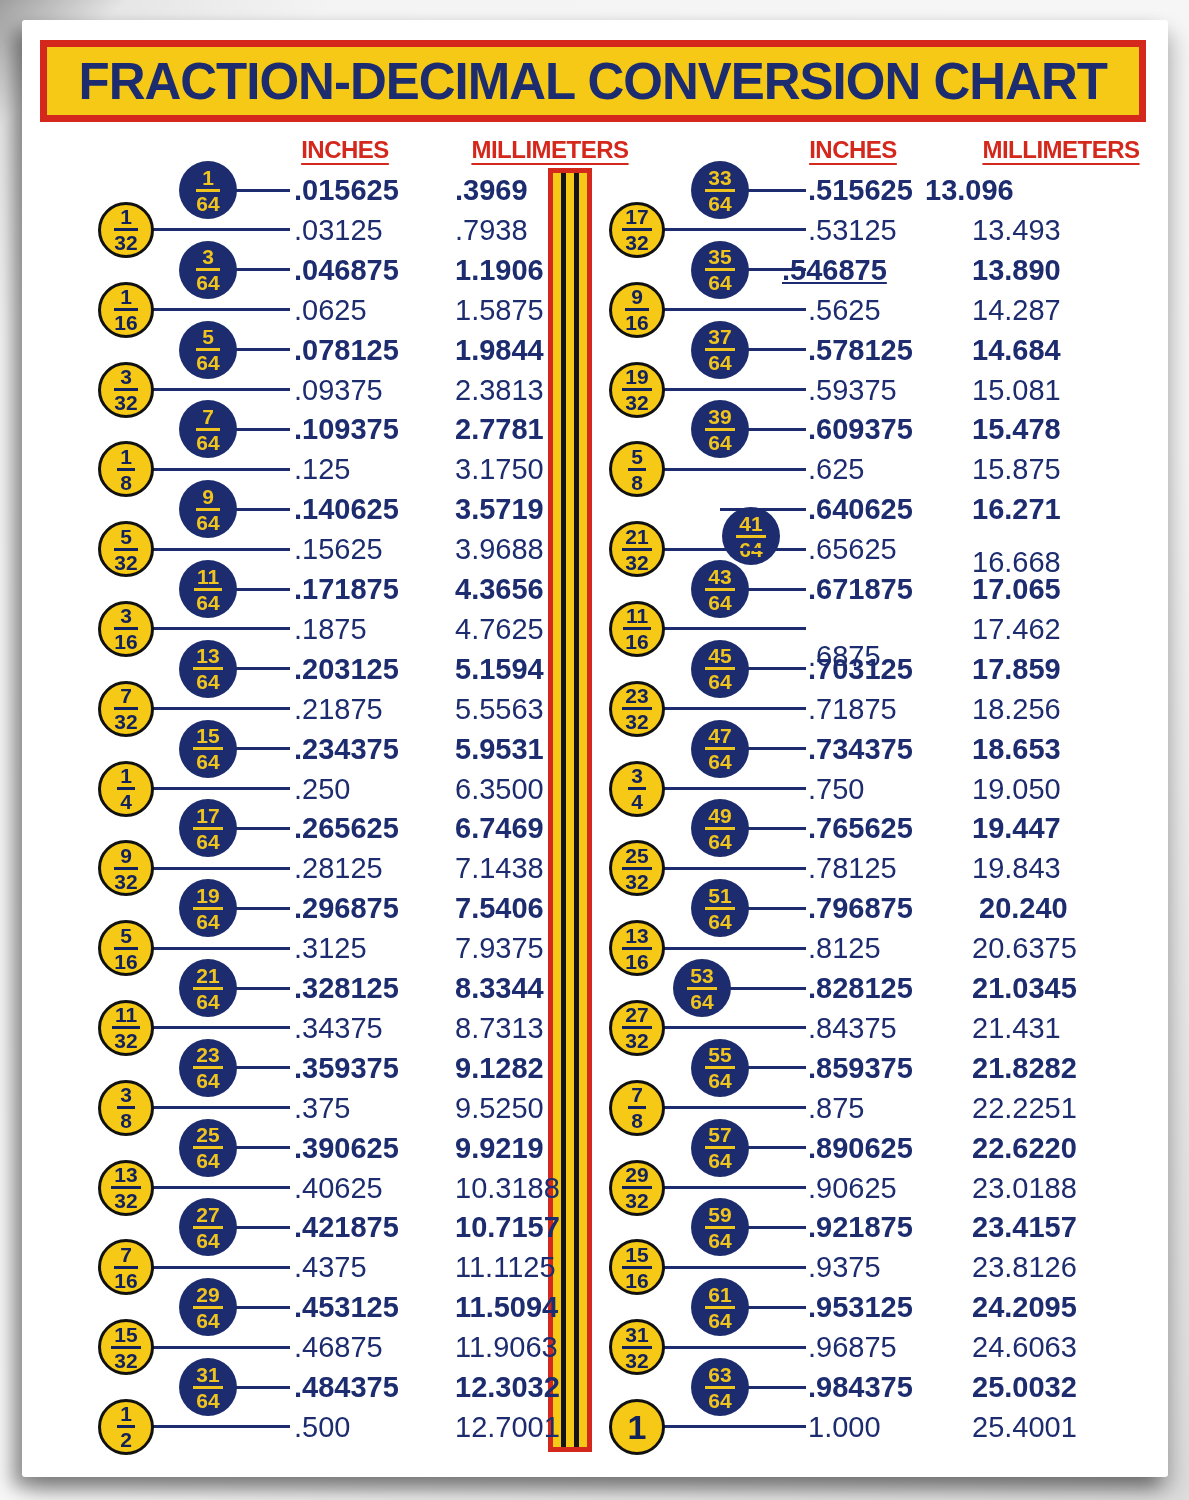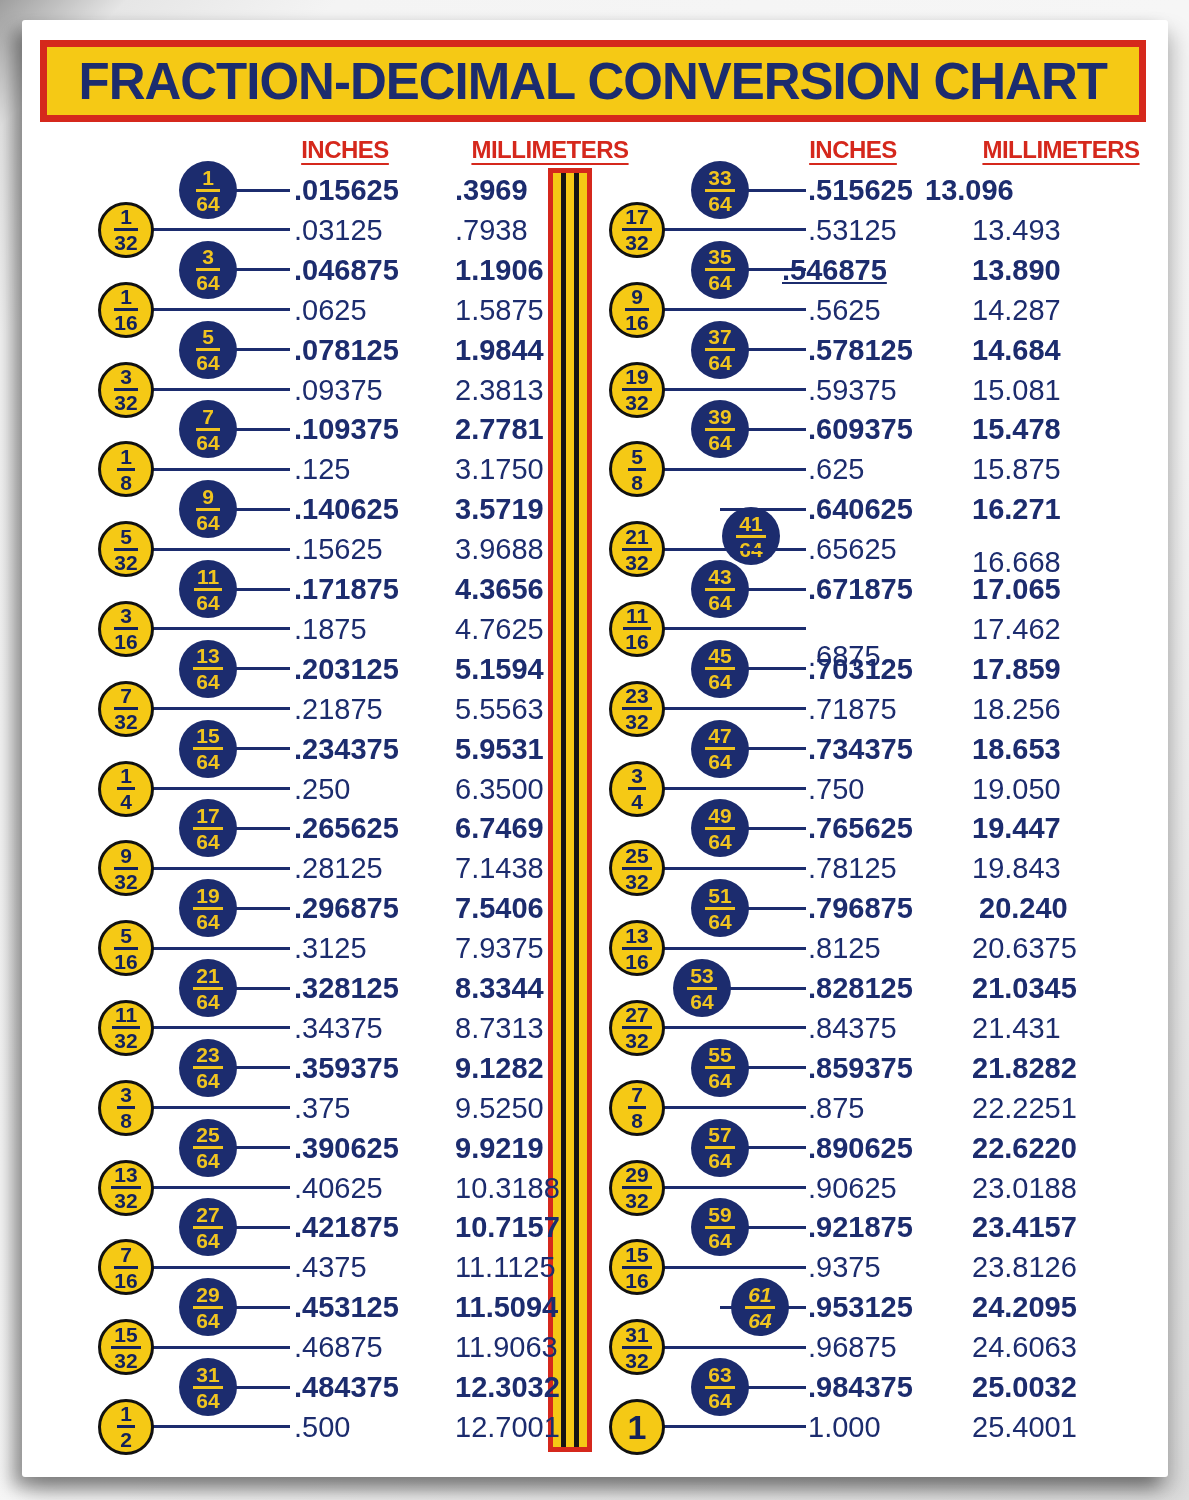--- a/index.html
+++ b/index.html
@@ -739,21 +739,21 @@
             <span class="frac">
               <span class="num">15</span>
               <span class="den">16</span>
             </span>
           </div>
           <span class="val" style="left: 786px; top: -17px;">.9375</span>
           <span class="val" style="left: 950px; top: -17px;">23.8126</span>
         </div>
         <div class="row" style="top: 1287.2px;">
           <div class="cline" style="left: 698px; top: -1.5px; width: 86px;"></div>
-          <div class="circle dark" style="left: 709px; top: -29px; width: 58px; height: 58px; font-style: italic;">
+          <div class="circle dark" style="left: 669px; top: -29px; width: 58px; height: 58px;">
             <span class="frac">
               <span class="num">61</span>
               <span class="den">64</span>
             </span>
           </div>
           <span class="val b" style="left: 786px; top: -17px;">.953125</span>
           <span class="val b" style="left: 950px; top: -17px;">24.2095</span>
         </div>
         <div class="row" style="top: 1327.1px;">
           <div class="cline" style="left: 615px; top: -1.5px; width: 169px;"></div>

